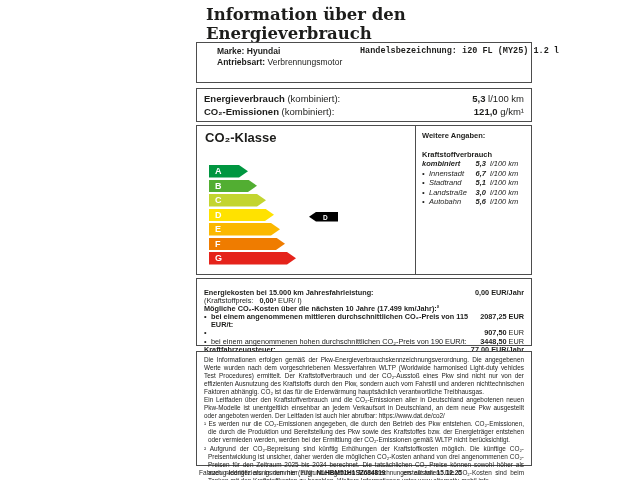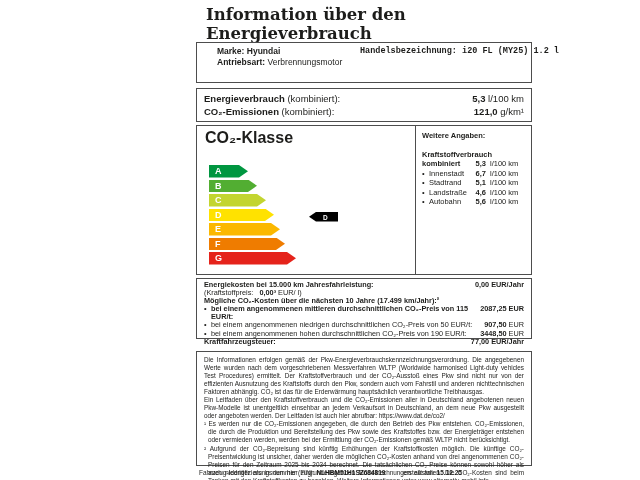--- a/index.html
+++ b/index.html
@@ -18,44 +18,44 @@
   b, .b { font-weight:bold; }
 
   
   #box-consumption { top:88px; height:34px; padding:3px 7px; font-size:9.5px; line-height:13px; }
   .crow { display:flex; justify-content:space-between; }
   .cval { white-space:nowrap; }
 
   
   #box-co2 { top:125px; height:150px; }
   .co2-left { position:absolute; left:0; top:0; width:218px; height:100%; padding:5px 8px; }
-  .co2-head { font-size:16px; font-weight:bold; line-height:13px; }
+  .co2-head { font-size:13px; font-weight:bold; line-height:13px; }
   .co2-sub  { font-size:9.5px; line-height:12px; }
   .divider { position:absolute; left:218px; top:0; width:1px; height:100%; background:#4d4d4d; }
 
   .ladder { position:absolute; left:12px; top:39px; }
   .arrow { position:relative; height:12.5px; margin-bottom:2px;
            clip-path: polygon(0 0, calc(100% - 9px) 0, 100% 50%, calc(100% - 9px) 100%, 0 100%); }
   .arrow span { position:absolute; left:6px; top:0; color:#fff; font-weight:bold; font-size:9px; line-height:12.5px; }
 
   .indicator { position:absolute; left:112px; top:86px; width:29px; height:9.5px; background:#000;
                clip-path: polygon(0 50%, 24% 0, 100% 0, 100% 100%, 24% 100%); }
   .indicator span { position:absolute; left:14px; top:0.5px; color:#fff; font-weight:bold; font-size:6.5px; line-height:9px; }
 
   .weitere { position:absolute; left:219px; top:0; width:116px; height:100%; padding:5px 6px; font-size:7.5px; line-height:9.5px; }
   .w-head { font-weight:bold; margin-bottom:9px; }
   .w-sub  { font-weight:bold; }
-  .wrow { display:flex; }
+  .wrow { display:flex;font-style:italic; }
   .wbul { width:7px; }
   .wlab { flex:1; }
   .wval { width:16px; text-align:right; font-weight:bold; }
   .wunit { width:36px; margin-left:4px; }
 
   
-  #box-costs { top:278px; height:61px; padding:2px 7px; font-size:7.3px; line-height:8.1px; }
+  #box-costs { top:278px; height:68px; padding:10px 7px; font-size:7.3px; line-height:8.1px; }
   .krow { display:flex; justify-content:space-between; }
   .kbul { width:7px; }
   .ktext { flex:1; }
   .kval { white-space:nowrap; text-align:right; }
 
   
   #box-fine { top:351px; height:115px; padding:4px 7px; font-size:6.4px; line-height:8.05px; text-align:justify; }
   .fn { text-indent:-4px; padding-left:4px; }
 
   
@@ -140,21 +140,21 @@
       </div>
       <div class="wrow">
         <span class="wbul">•</span>
         <span class="wlab">Stadtrand</span>
         <span class="wval">5,1</span>
         <span class="wunit">l/100 km</span>
       </div>
       <div class="wrow">
         <span class="wbul">•</span>
         <span class="wlab">Landstraße</span>
-        <span class="wval">4,6</span>
+        <span class="wval">3,0</span>
         <span class="wunit">l/100 km</span>
       </div>
       <div class="wrow">
         <span class="wbul">•</span>
         <span class="wlab">Autobahn</span>
         <span class="wval">5,6</span>
         <span class="wunit">l/100 km</span>
       </div>
     </div>
   </div>
@@ -168,21 +168,20 @@
       <span>(Kraftstoffpreis:</span>&nbsp;&nbsp;&nbsp;<b>0,00³</b><span> EUR/ l)</span>
     </div>
     <div class="b">Mögliche CO₂-Kosten über die nächsten 10 Jahre (17.499 km/Jahr):²</div>
     <div class="krow b">
       <span class="kbul">•</span>
       <span class="ktext">bei einem angenommenen mittleren durchschnittlichen CO₂-Preis von  115  EUR/t:</span>
       <span class="kval"><b>2087,25</b><span> EUR</span></span>
     </div>
     <div class="krow">
       <span class="kbul">•</span>
-      <span class="ktext">bei einem angenommenen niedrigen durchschnittlichen CO₂-Preis von  50  EUR/t:</span>
       <span class="kval"><b>907,50</b><span> EUR</span></span>
     </div>
     <div class="krow">
       <span class="kbul">•</span>
       <span class="ktext">bei einem angenommenen hohen durchschnittlichen CO₂-Preis von  190  EUR/t:</span>
       <span class="kval"><b>3448,50</b><span> EUR</span></span>
     </div>
     <div class="krow">
       <span class="b">Kraftfahrzeugsteuer:</span>
       <span class="kval b">77,00 EUR/Jahr</span>

